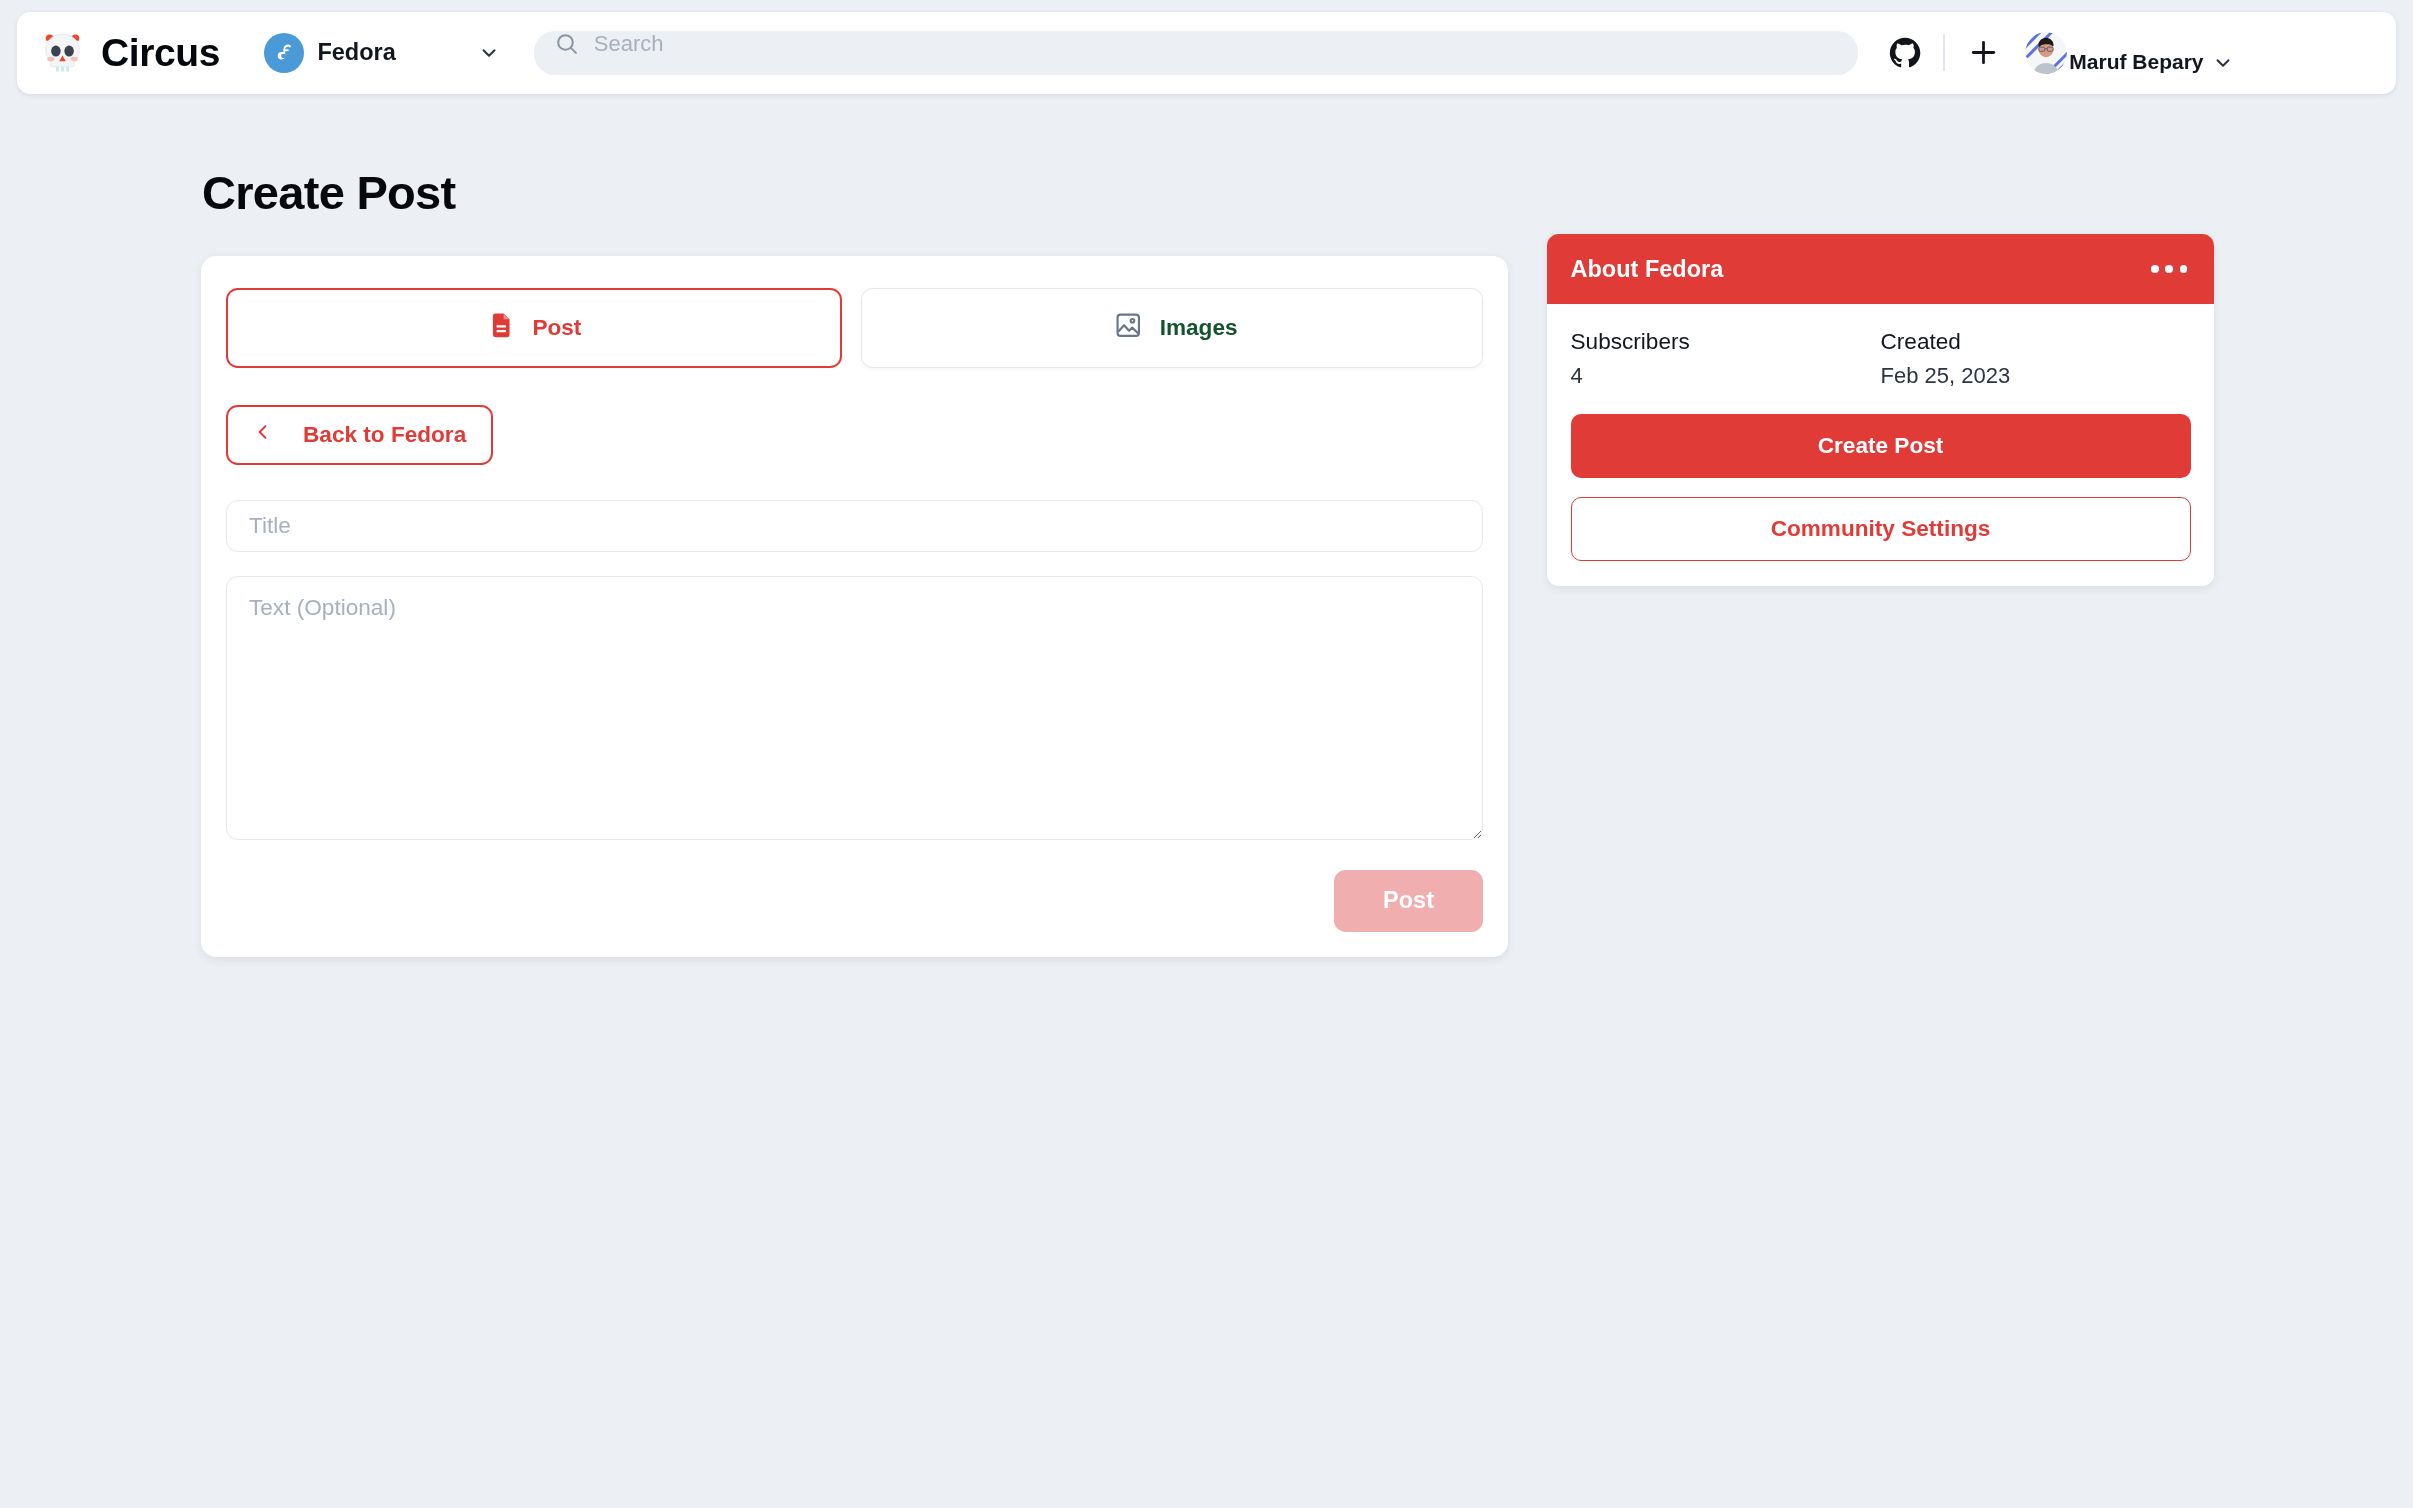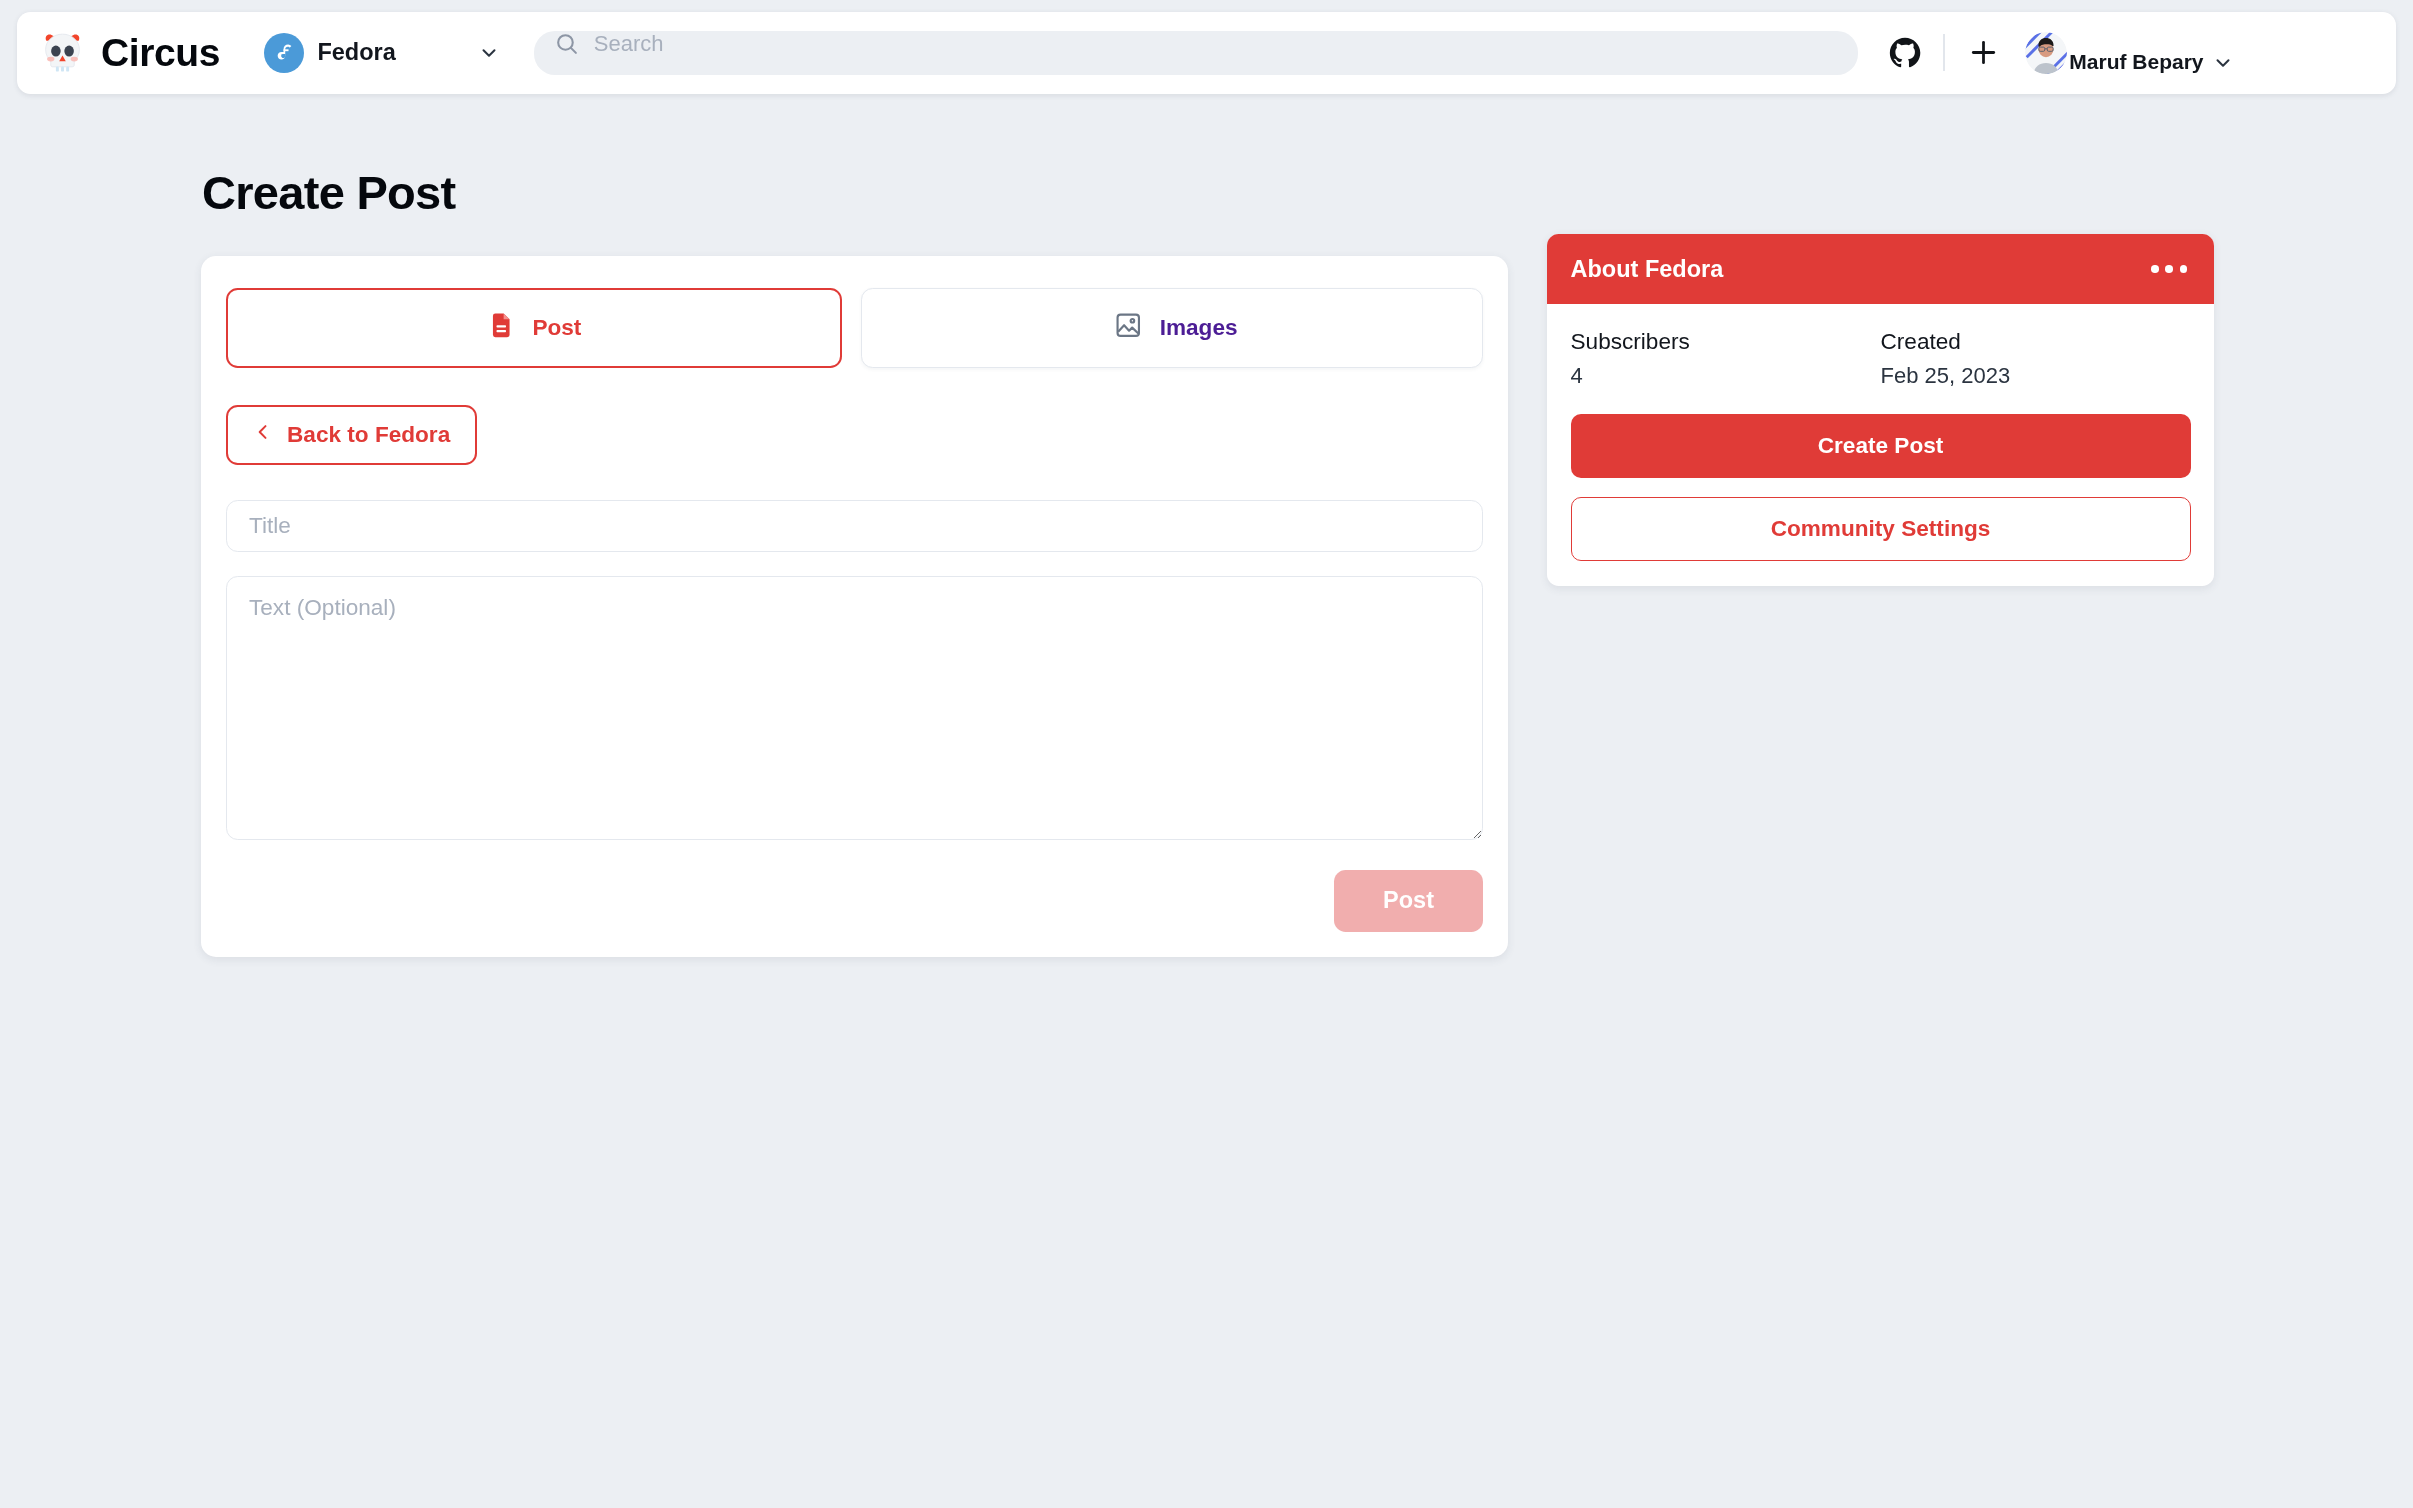--- a/index.html
+++ b/index.html
@@ -194,30 +194,30 @@
     background: #ffffff;
     font-size: 22.6px;
     font-weight: 600;
   }
   .tab.active {
     border: 2.5px solid #e03b37;
     color: #e03b37;
   }
   .tab.inactive {
     border: 1.7px solid #e4e8ee;
-    color: #4c1d95;
+    color: #14532d;
     box-shadow: 0 1.7px 3.4px rgba(60,70,90,0.05);
     padding-left: 8px;
   }
 
   .back-btn {
     margin-top: 37px;
     display: inline-flex;
     align-items: center;
-    gap: 14px;
+    gap: 30px;
     height: 60px;
     padding: 0 25px;
     border: 2.5px solid #e03b37;
     border-radius: 11.7px;
     background: #fff;
     color: #e03b37;
     font-size: 22.6px;
     font-weight: 700;
     cursor: pointer;
     font-family: "Liberation Sans", sans-serif;

